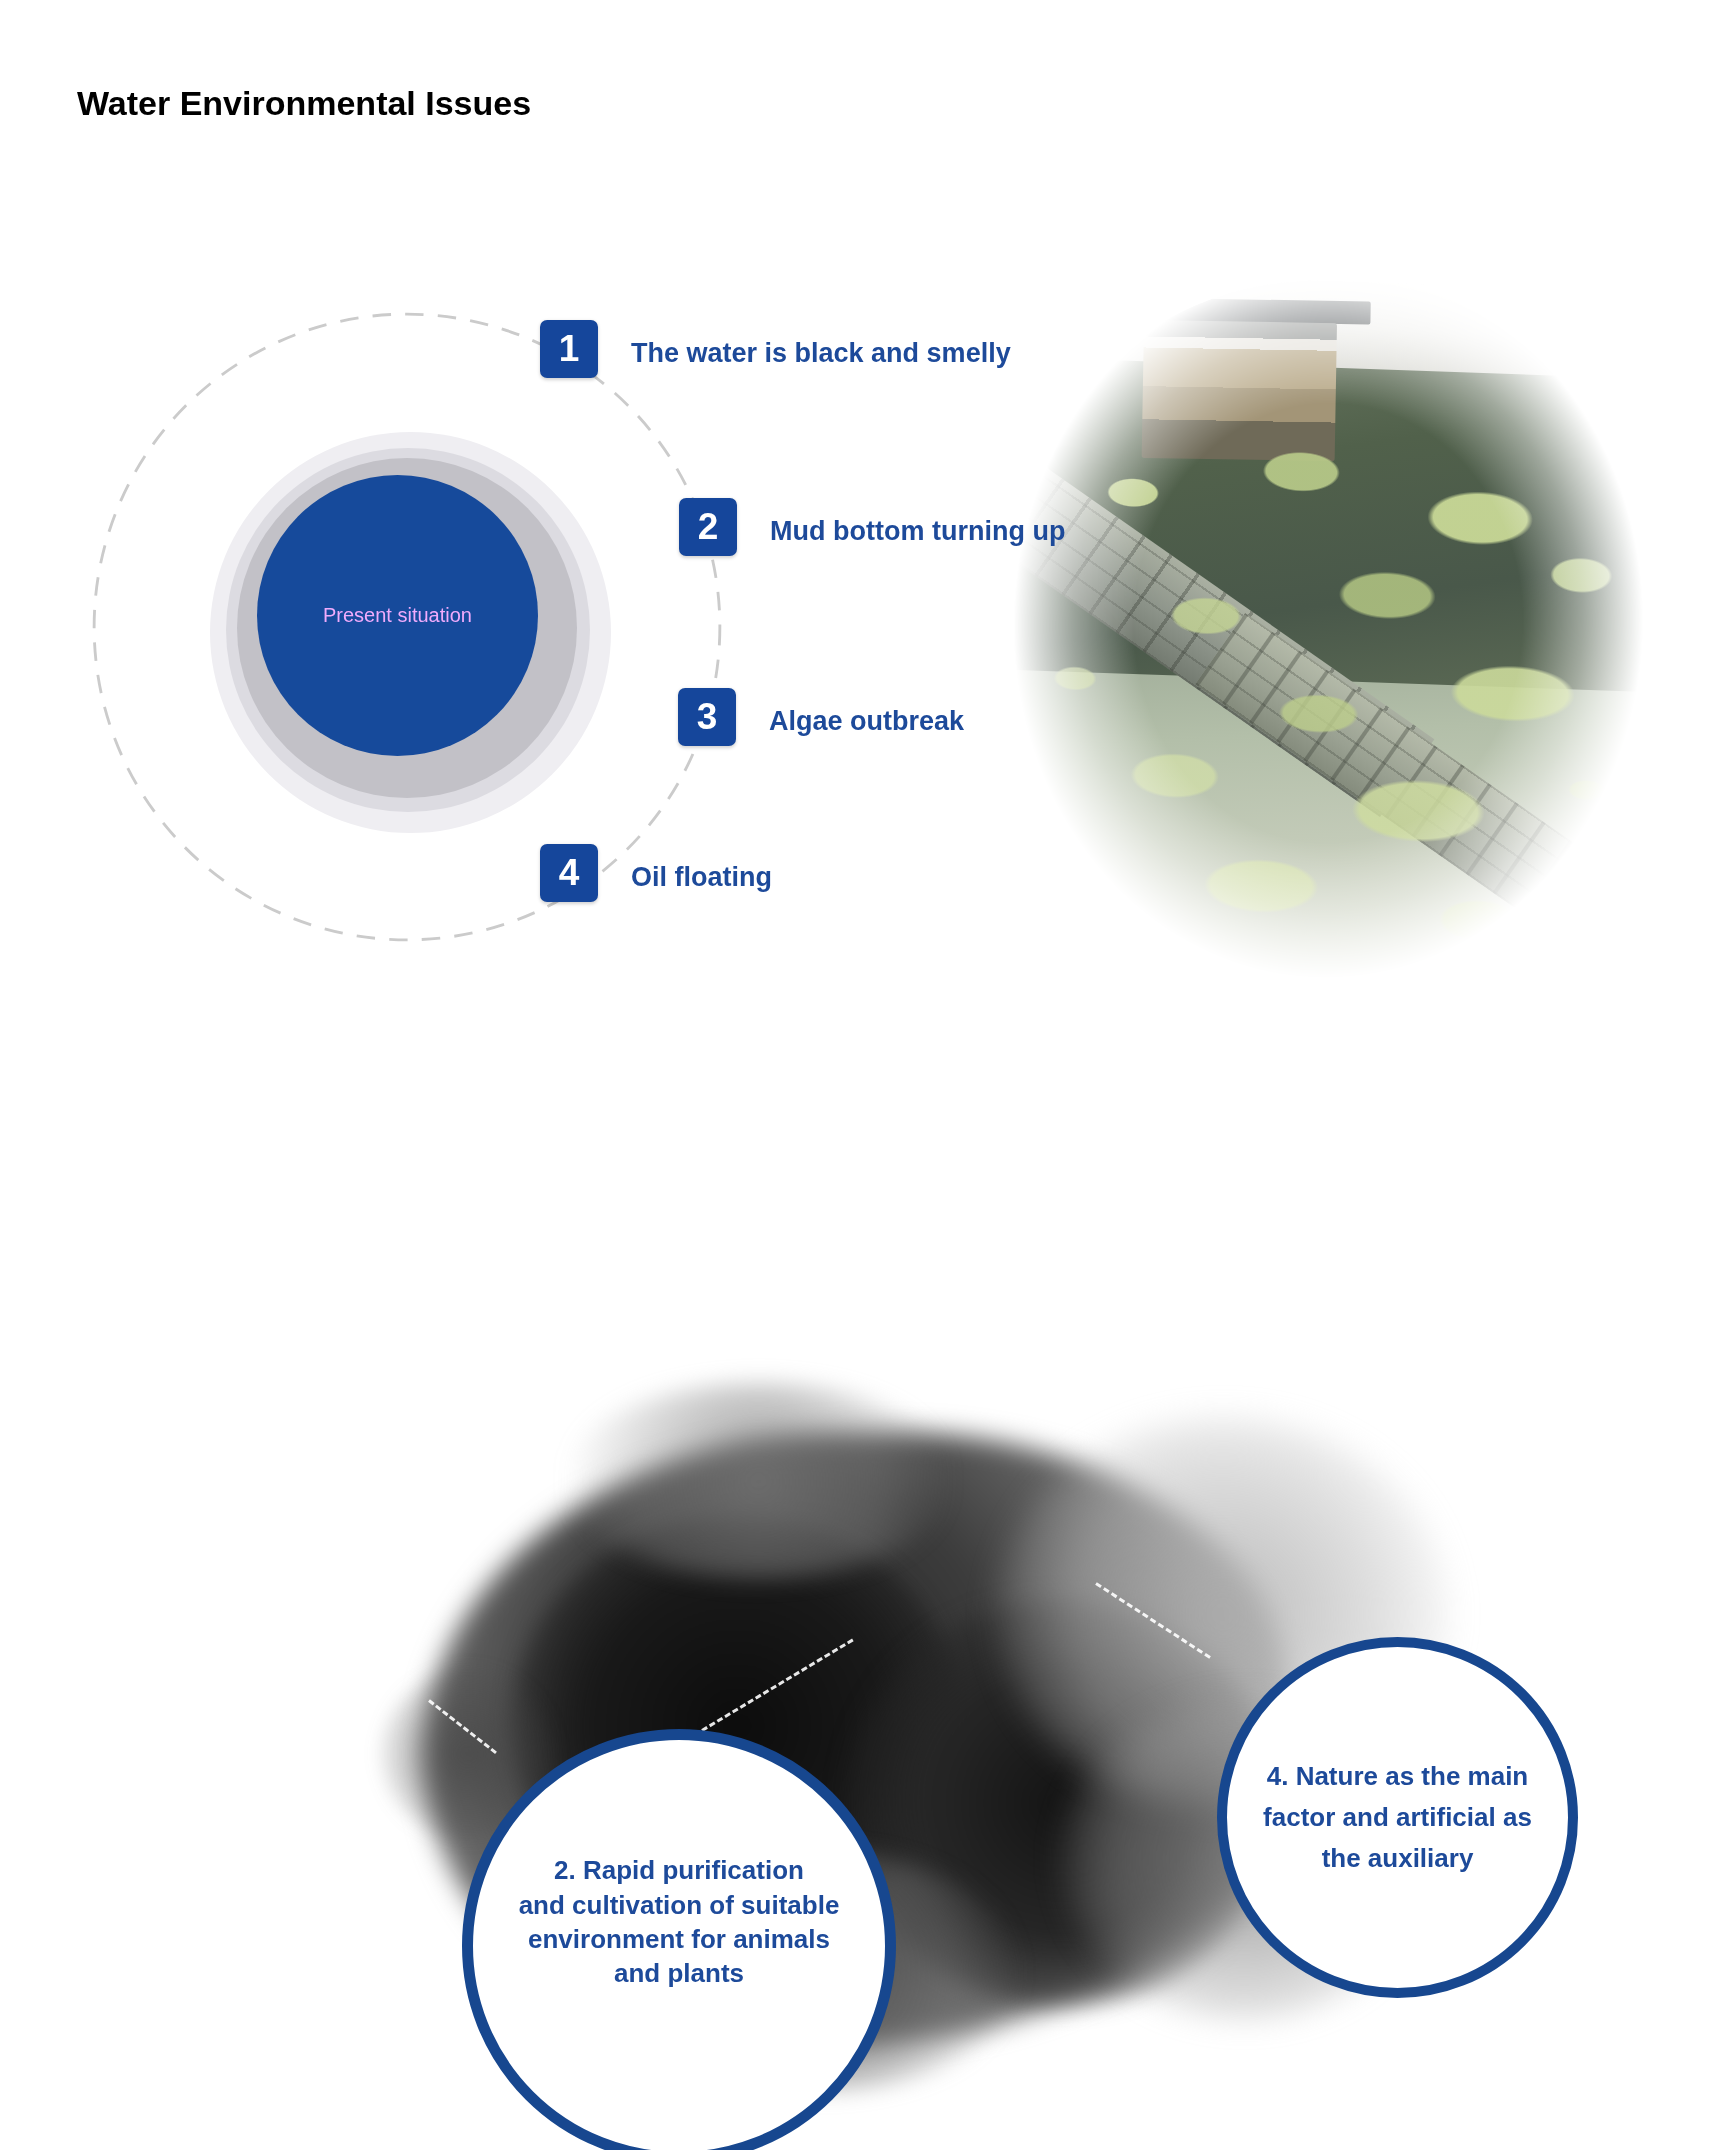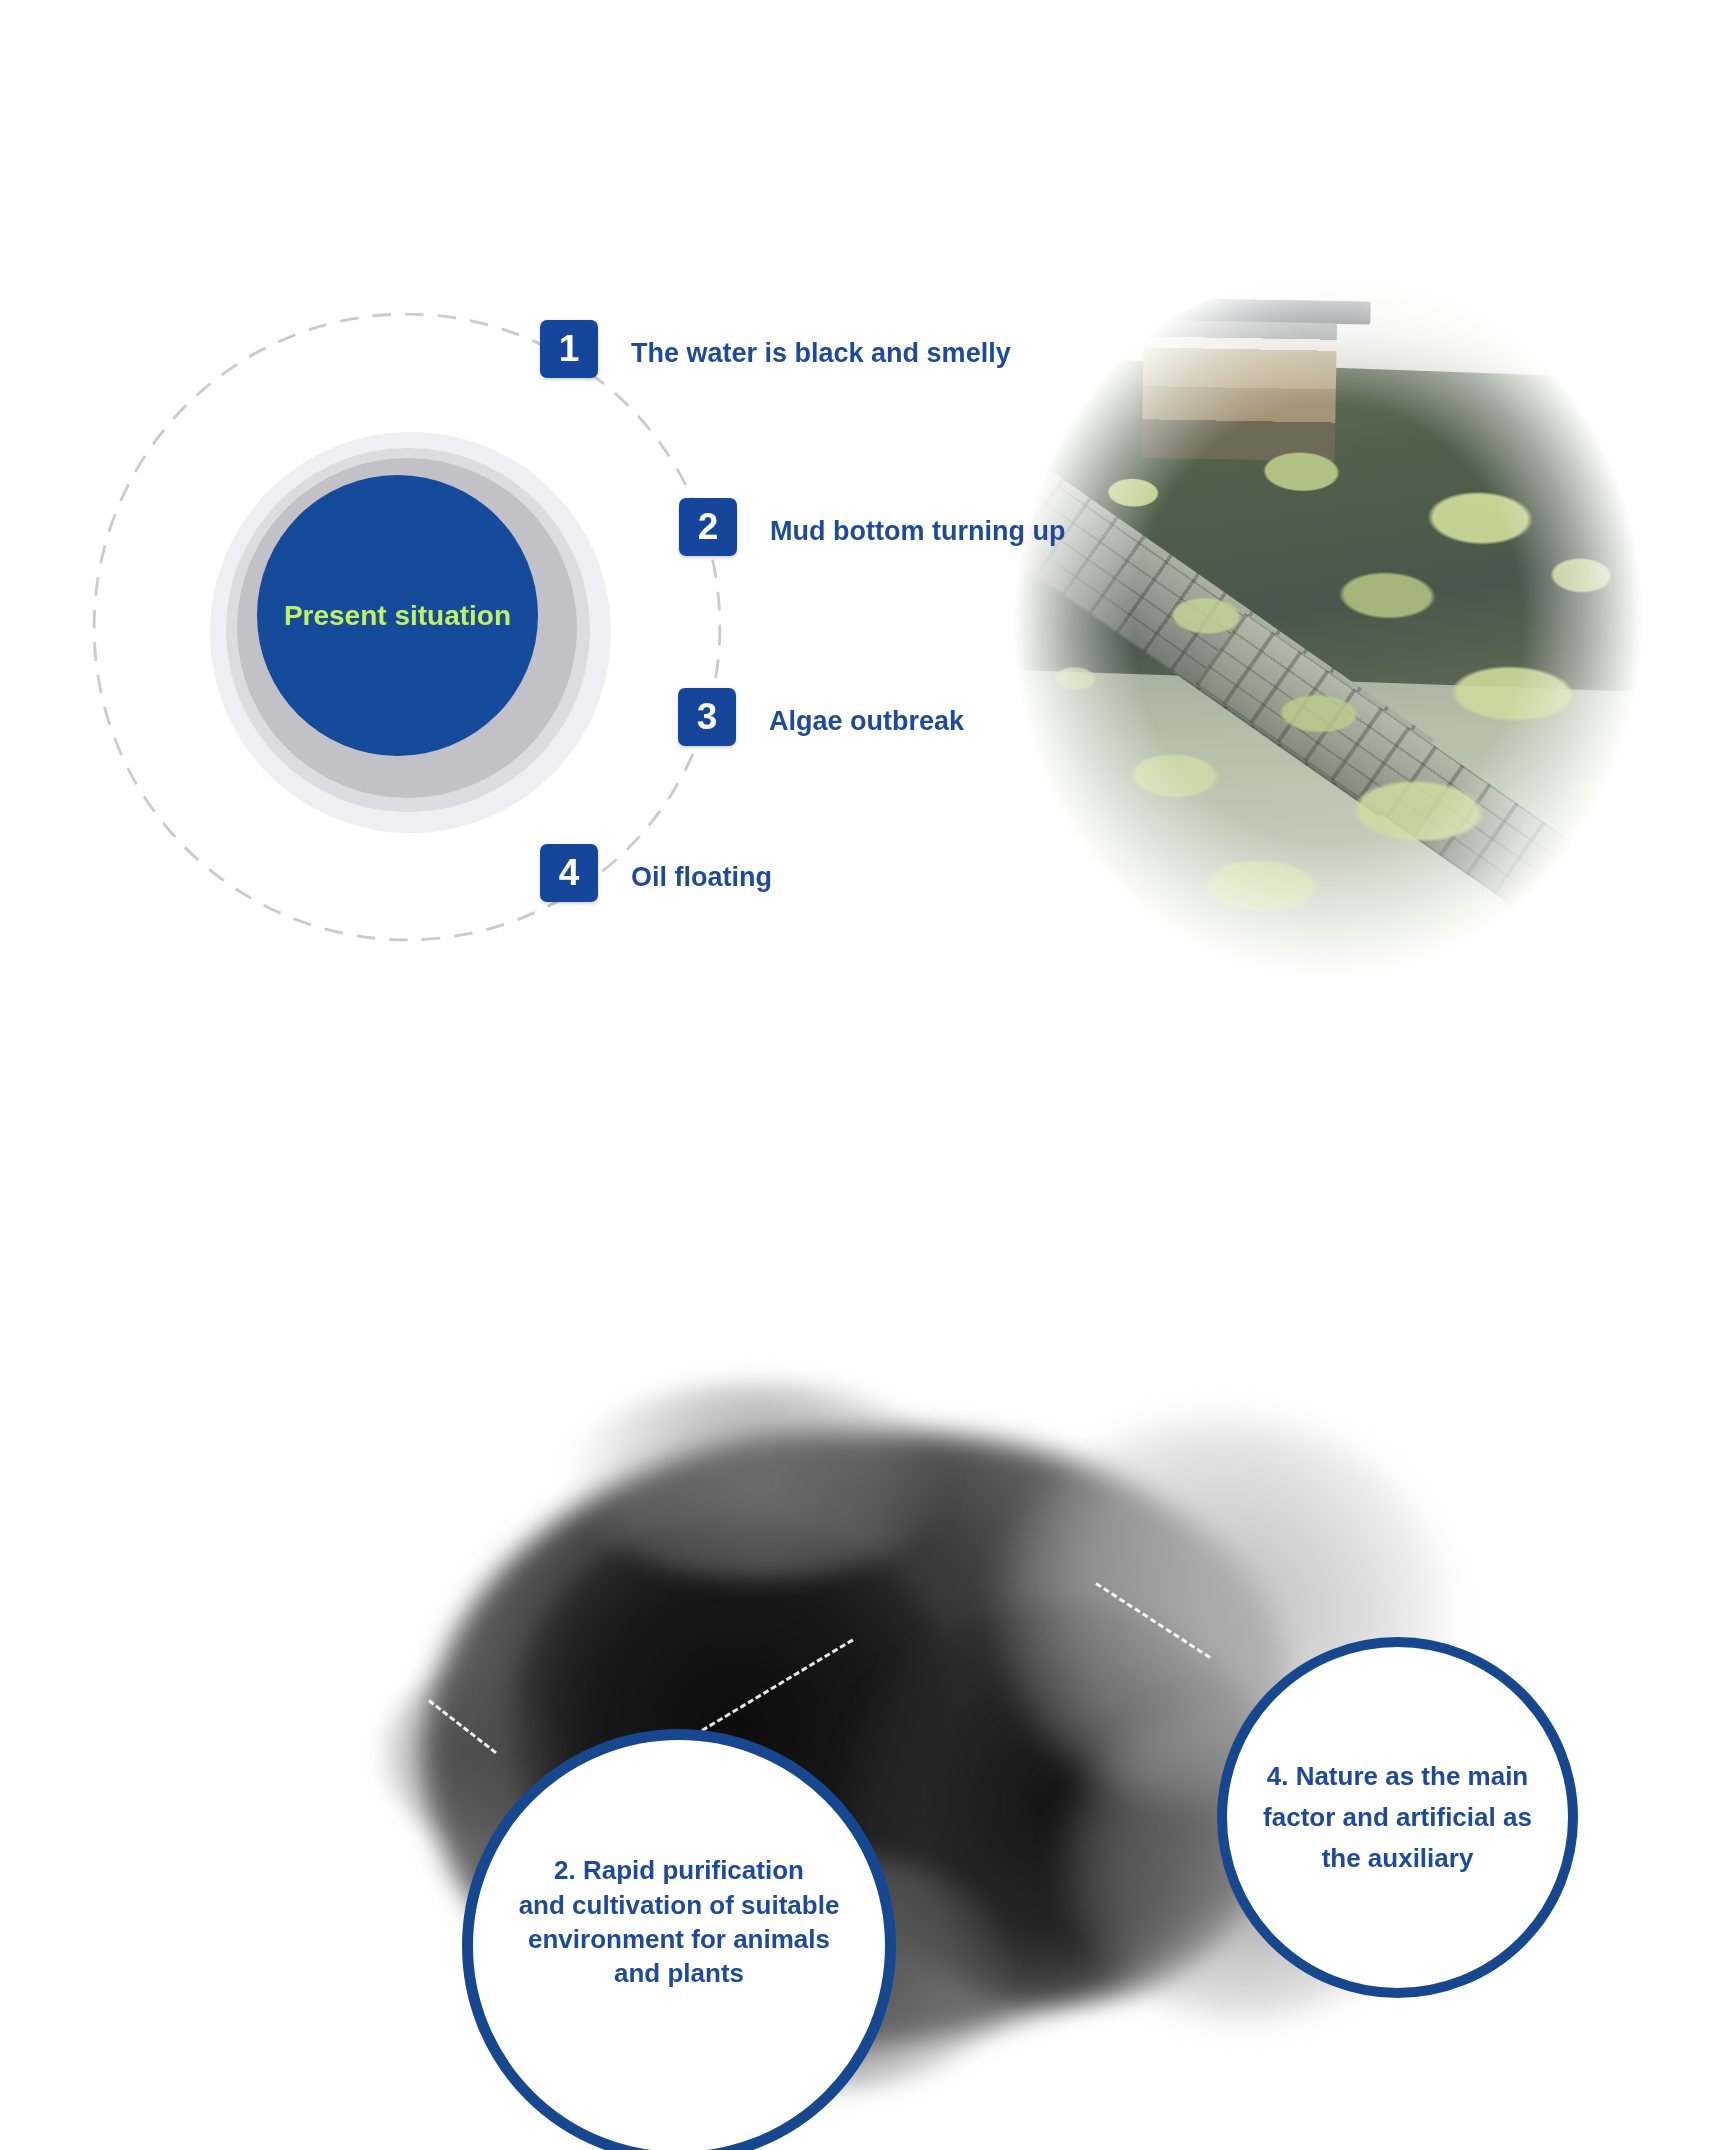--- a/index.html
+++ b/index.html
@@ -10,21 +10,21 @@
   .t2{left:77px;top:1117px;}
 
   
   .dashed-orbit{position:absolute;left:92px;top:312px;width:630px;height:630px;z-index:1;}
   .ring{position:absolute;border-radius:50%;z-index:1;}
   .ring-outer{left:210px;top:432px;width:401px;height:401px;background:#efeef2;}
   .ring-mid2{left:226px;top:448px;width:364px;height:364px;background:#dcdbe1;}
   .ring-mid{left:237px;top:458px;width:340px;height:340px;background:#c2c1c7;}
   .center-circle{position:absolute;left:257px;top:475px;width:281px;height:281px;border-radius:50%;
       background:#164a9b;display:flex;align-items:center;justify-content:center;z-index:2;}
-  .center-circle span{color:#bef264;font-size:28px;font-weight:700;}
+  .center-circle span{color:#f0abfc;font-size:20px;font-weight:400;}
 
   .issue{position:absolute;display:flex;align-items:center;gap:33px;z-index:2;}
   .issue-1{left:540px;top:320px;}
   .issue-2{left:679px;top:498px;}
   .issue-3{left:678px;top:688px;}
   .issue-4{left:540px;top:844px;}
   .numbox{width:58px;height:58px;border-radius:7.1px;background:#15469b;color:#fff;
       display:flex;align-items:center;justify-content:center;font-size:37px;font-weight:700;
       box-shadow:0 1.4px 3.6px rgba(0,0,0,.18);flex:0 0 auto;}
   .ilabel{font-size:27px;font-weight:700;color:#1d4a9a;white-space:nowrap;margin-top:9px;}
@@ -104,20 +104,21 @@
   .step-4{left:1217px;top:1637px;width:341px;height:341px;border:10.7px solid #17478f;}
   .step-3 .steptext{transform:translateY(-20px);}
   .step-2 .steptext{transform:translateY(-24px);}
   .step-4 .steptext span{line-height:1.58;}
 </style>
 </head>
 <body>
 
 <div class="page">
 
+  <div class="title t1">Water Environmental Issues</div>
 
   <svg class="dashed-orbit" viewBox="0 0 886 886">
     <circle cx="443" cy="443" r="440" fill="none" stroke="#cbcbcb" stroke-width="4" stroke-dasharray="26 20"></circle>
   </svg>
 
   <div class="ring ring-outer"></div>
   <div class="ring ring-mid2"></div>
   <div class="ring ring-mid"></div>
   <div class="center-circle">
     <span>Present situation</span>

